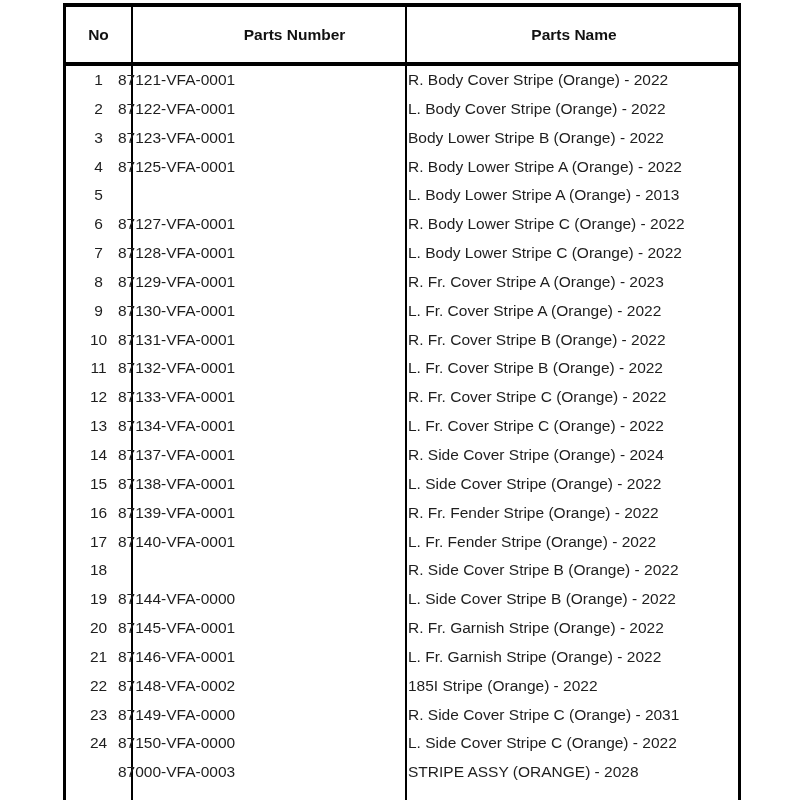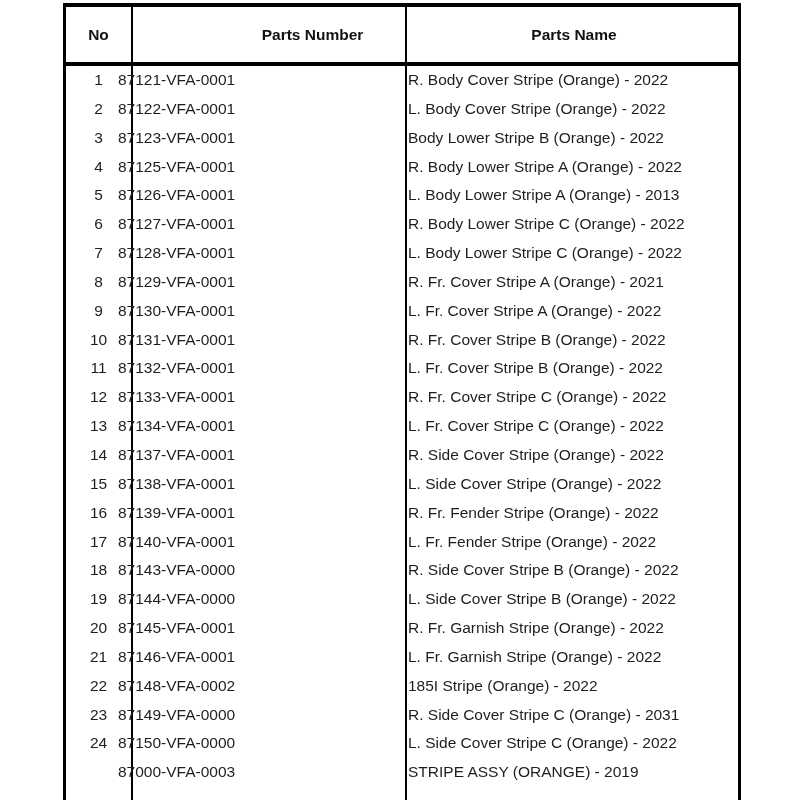--- a/index.html
+++ b/index.html
@@ -6,21 +6,21 @@
     body { width: 800px; height: 800px; position: relative; overflow: hidden;
       font-family: "Liberation Sans", sans-serif; color: #222; }
     .table { position: absolute; left: 63px; top: 3px; width: 678px; height: 820px;
       border-left: 3px solid #000; border-right: 3px solid #000; border-top: 4px solid #000; box-sizing: border-box; }
     .vline { position: absolute; top: 0; bottom: 0; width: 2px; background: #000; }
     .v1 { left: 65px; }
     .v2 { left: 339px; }
     .hdr { position: absolute; left: 0; right: 0; top: 0; height: 55px; border-bottom: 4px solid #000; }
     .hcell { position: absolute; top: 0; height: 55px; line-height: 55px; font-weight: bold; font-size: 15.5px; color: #111; text-align: center; }
     .h-no { left: 0; width: 65px; }
-    .h-pn { left: 67px; width: 319px; padding-left: 20px; }
+    .h-pn { left: 49px; width: 319px; padding-left: 20px; }
     .h-name { left: 341px; width: 334px; text-align: center; }
     .rows { position: absolute; left: 0; right: 0; top: 59px; }
     .row { position: relative; height: 28.85px; }
     .c { position: absolute; top: 0; line-height: 28px; font-size: 15.5px; color: #1e1e1e; white-space: nowrap; }
     .c-no { left: 0; width: 65px; text-align: center; }
     .c-pn { left: 52px; }
     .c-name { left: 342px; }
   </style>
 </head>
 <body>
@@ -49,37 +49,36 @@
         <div class="c c-pn">87123-VFA-0001</div>
         <div class="c c-name">Body Lower Stripe B (Orange) - 2022</div>
       </div>
       <div class="row">
         <div class="c c-no">4</div>
         <div class="c c-pn">87125-VFA-0001</div>
         <div class="c c-name">R. Body Lower Stripe A (Orange) - 2022</div>
       </div>
       <div class="row">
         <div class="c c-no">5</div>
-        <div class="c c-pn">87126-VFA-0001</div>
         <div class="c c-name">L. Body Lower Stripe A (Orange) - 2013</div>
       </div>
       <div class="row">
         <div class="c c-no">6</div>
         <div class="c c-pn">87127-VFA-0001</div>
         <div class="c c-name">R. Body Lower Stripe C (Orange) - 2022</div>
       </div>
       <div class="row">
         <div class="c c-no">7</div>
         <div class="c c-pn">87128-VFA-0001</div>
         <div class="c c-name">L. Body Lower Stripe C (Orange) - 2022</div>
       </div>
       <div class="row">
         <div class="c c-no">8</div>
         <div class="c c-pn">87129-VFA-0001</div>
-        <div class="c c-name">R. Fr. Cover Stripe A (Orange) - 2021</div>
+        <div class="c c-name">R. Fr. Cover Stripe A (Orange) - 2023</div>
       </div>
       <div class="row">
         <div class="c c-no">9</div>
         <div class="c c-pn">87130-VFA-0001</div>
         <div class="c c-name">L. Fr. Cover Stripe A (Orange) - 2022</div>
       </div>
       <div class="row">
         <div class="c c-no">10</div>
         <div class="c c-pn">87131-VFA-0001</div>
         <div class="c c-name">R. Fr. Cover Stripe B (Orange) - 2022</div>
@@ -95,40 +94,39 @@
         <div class="c c-name">R. Fr. Cover Stripe C (Orange) - 2022</div>
       </div>
       <div class="row">
         <div class="c c-no">13</div>
         <div class="c c-pn">87134-VFA-0001</div>
         <div class="c c-name">L. Fr. Cover Stripe C (Orange) - 2022</div>
       </div>
       <div class="row">
         <div class="c c-no">14</div>
         <div class="c c-pn">87137-VFA-0001</div>
-        <div class="c c-name">R. Side Cover Stripe (Orange) - 2022</div>
+        <div class="c c-name">R. Side Cover Stripe (Orange) - 2024</div>
       </div>
       <div class="row">
         <div class="c c-no">15</div>
         <div class="c c-pn">87138-VFA-0001</div>
         <div class="c c-name">L. Side Cover Stripe (Orange) - 2022</div>
       </div>
       <div class="row">
         <div class="c c-no">16</div>
         <div class="c c-pn">87139-VFA-0001</div>
         <div class="c c-name">R. Fr. Fender Stripe (Orange) - 2022</div>
       </div>
       <div class="row">
         <div class="c c-no">17</div>
         <div class="c c-pn">87140-VFA-0001</div>
         <div class="c c-name">L. Fr. Fender Stripe (Orange) - 2022</div>
       </div>
       <div class="row">
         <div class="c c-no">18</div>
-        <div class="c c-pn">87143-VFA-0000</div>
         <div class="c c-name">R. Side Cover Stripe B (Orange) - 2022</div>
       </div>
       <div class="row">
         <div class="c c-no">19</div>
         <div class="c c-pn">87144-VFA-0000</div>
         <div class="c c-name">L. Side Cover Stripe B (Orange) - 2022</div>
       </div>
       <div class="row">
         <div class="c c-no">20</div>
         <div class="c c-pn">87145-VFA-0001</div>
@@ -150,16 +148,16 @@
         <div class="c c-name">R. Side Cover Stripe C (Orange) - 2031</div>
       </div>
       <div class="row">
         <div class="c c-no">24</div>
         <div class="c c-pn">87150-VFA-0000</div>
         <div class="c c-name">L. Side Cover Stripe C (Orange) - 2022</div>
       </div>
       <div class="row">
         <div class="c c-no"></div>
         <div class="c c-pn">87000-VFA-0003</div>
-        <div class="c c-name">STRIPE ASSY (ORANGE) - 2019</div>
+        <div class="c c-name">STRIPE ASSY (ORANGE) - 2028</div>
       </div>
     </div>
 </div>
 
 </body></html>

